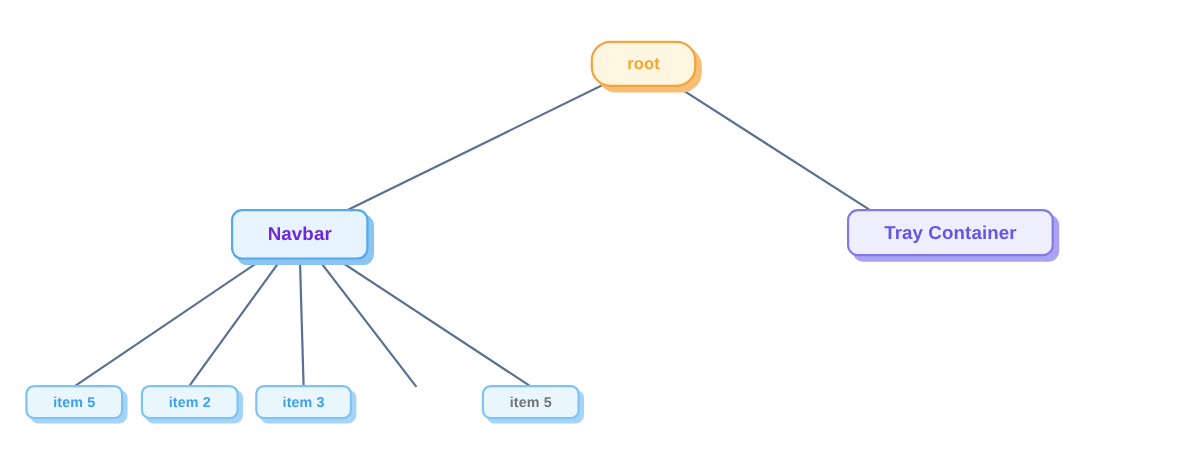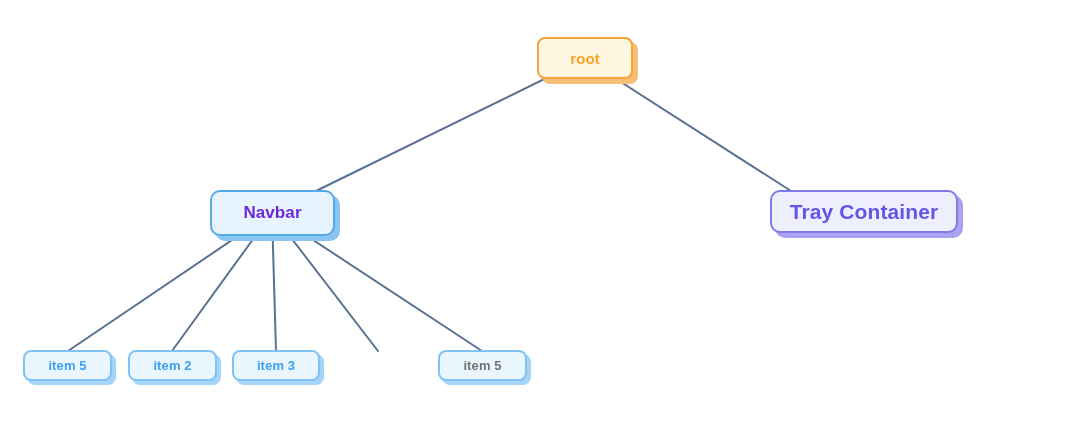--- a/index.html
+++ b/index.html
@@ -47,30 +47,30 @@
   <svg class="edges-layer" id="edges-layer" width="1092" height="424">
       <line x1="585" y1="59" x2="316" y2="191" stroke="#5A7191" stroke-width="2" stroke-linecap="round"></line>
       <line x1="585" y1="59" x2="791" y2="191" stroke="#5A7191" stroke-width="2" stroke-linecap="round"></line>
       <line x1="272" y1="213" x2="68" y2="351" stroke="#5A7191" stroke-width="2" stroke-linecap="round"></line>
       <line x1="272" y1="213" x2="172" y2="351" stroke="#5A7191" stroke-width="2" stroke-linecap="round"></line>
       <line x1="272" y1="213" x2="276" y2="351" stroke="#5A7191" stroke-width="2" stroke-linecap="round"></line>
       <line x1="272" y1="213" x2="378" y2="351" stroke="#5A7191" stroke-width="2" stroke-linecap="round"></line>
       <line x1="272" y1="213" x2="482" y2="351" stroke="#5A7191" stroke-width="2" stroke-linecap="round"></line>
     </svg>
 
-  <div class="node" style="left: 537px; top: 37px; width: 96px; height: 42px; background: rgb(254, 246, 224); border-color: rgb(242, 164, 62); border-radius: 8px; box-shadow: rgb(247, 190, 117) 5px 5px 0px 0px;">
+  <div class="node" style="left: 537px; top: 37px; width: 96px; height: 42px; background: rgb(254, 246, 224); border-color: rgb(242, 164, 62); border-radius: 18px; box-shadow: rgb(247, 190, 117) 5px 5px 0px 0px;">
     <span class="label" style="color: rgb(245, 166, 43); font-size: 15px;">root</span>
   </div>
 
   <div class="node" style="left: 210px; top: 190px; width: 125px; height: 46px; background: rgb(231, 244, 254); border-color: rgb(84, 169, 235); border-radius: 10px; box-shadow: rgb(138, 197, 242) 5px 5px 0px 0px;">
     <span class="label" style="color: #6d28d9; font-size: 17px;">Navbar</span>
   </div>
 
   <div class="node" style="left: 770px; top: 190px; width: 188px; height: 43px; background: rgb(239, 238, 253); border-color: rgb(130, 121, 233); border-radius: 10px; box-shadow: rgb(171, 163, 241) 5px 5px 0px 0px;">
-    <span class="label" style="color: rgb(99, 85, 232); font-size: 21px;">Tray Container</span>
+    <span class="label" style="color: rgb(99, 85, 232); font-size: 17px;">Tray Container</span>
   </div>
 
   <div class="node" style="left: 23px; top: 350px; width: 89px; height: 31px; background: rgb(234, 246, 254); border-color: rgb(126, 195, 243); border-radius: 8px; box-shadow: rgb(164, 213, 248) 4px 4px 0px 0px;">
     <span class="label" style="color: rgb(59, 160, 238); font-size: 13px;">item 5</span>
   </div>
 
   <div class="node" style="left: 128px; top: 350px; width: 89px; height: 31px; background: rgb(234, 246, 254); border-color: rgb(126, 195, 243); border-radius: 8px; box-shadow: rgb(164, 213, 248) 4px 4px 0px 0px;">
     <span class="label" style="color: rgb(59, 160, 238); font-size: 13px;">item 2</span>
   </div>
 

